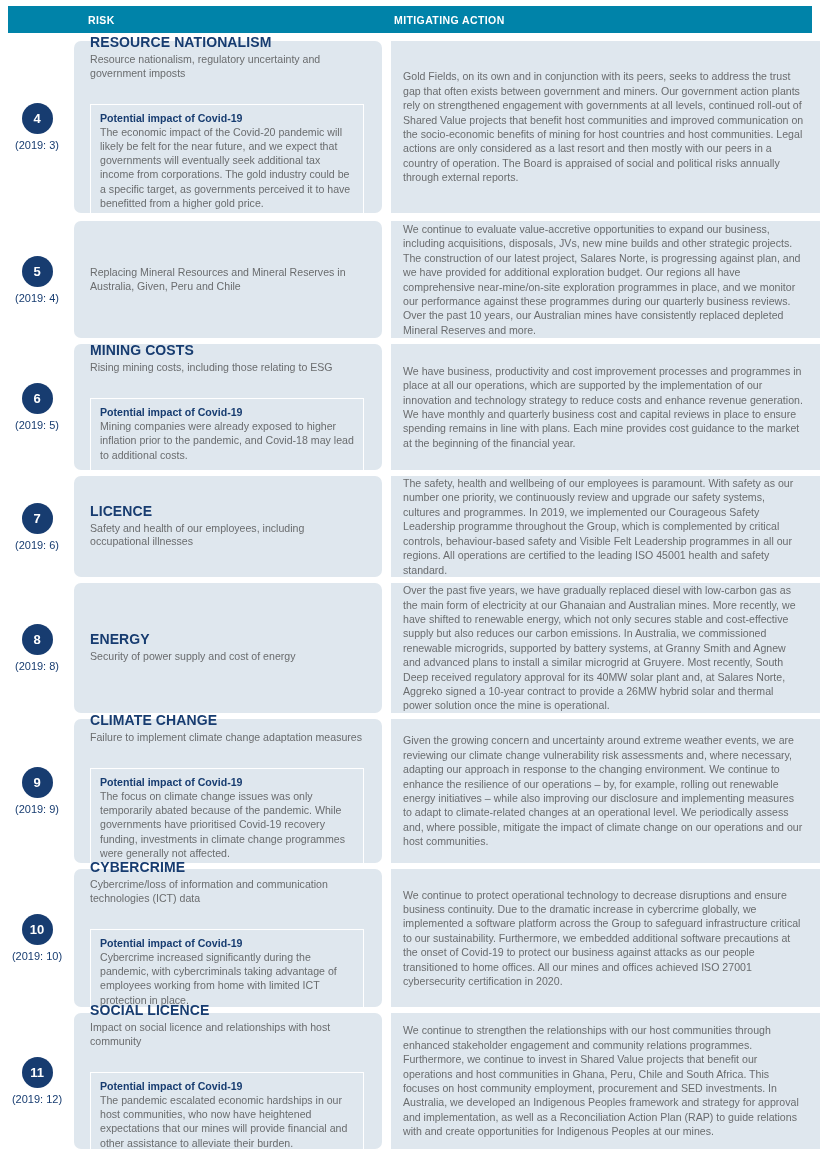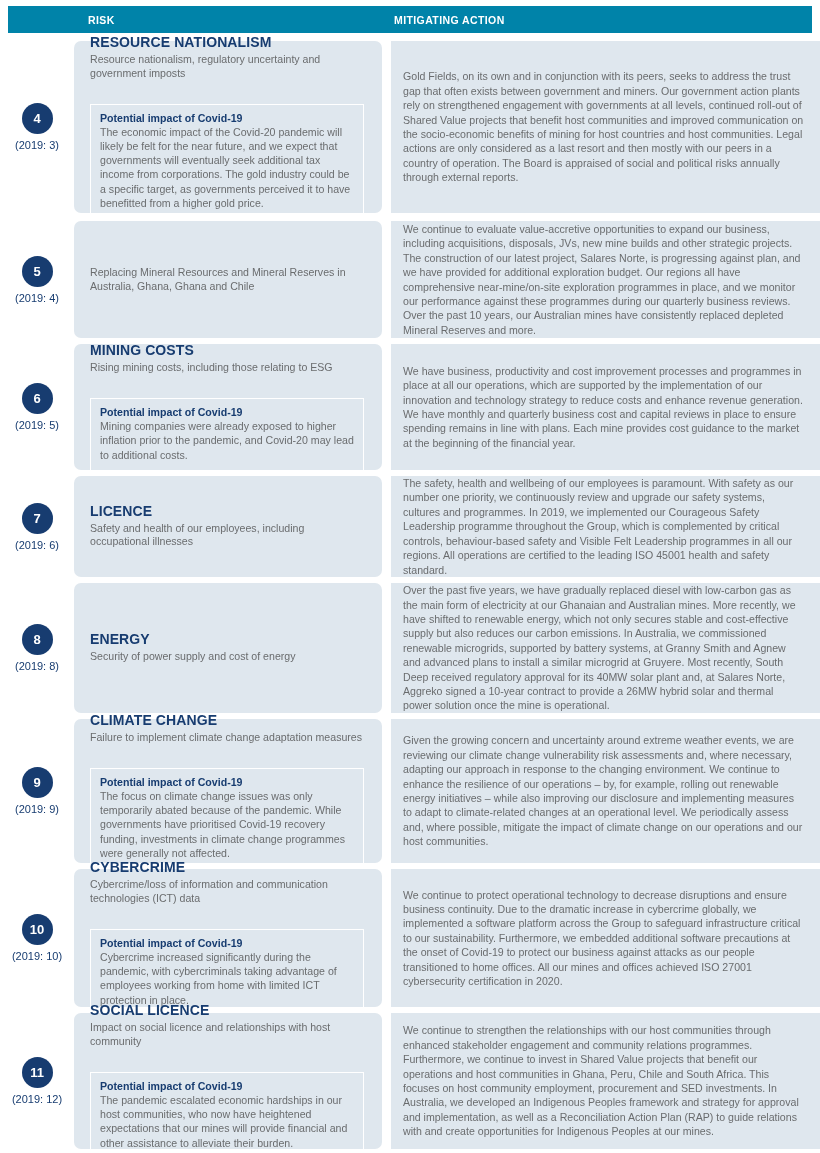--- a/index.html
+++ b/index.html
@@ -176,38 +176,38 @@
         <div class="action-cell">
           <div class="action-text">Gold Fields, on its own and in conjunction with its peers, seeks to address the trust gap that often exists between government and miners. Our government action plants rely on strengthened engagement with governments at all levels, continued roll-out of Shared Value projects that benefit host communities and improved communication on the socio-economic benefits of mining for host countries and host communities. Legal actions are only considered as a last resort and then mostly with our peers in a country of operation. The Board is appraised of social and political risks annually through external reports.</div>
         </div>
       </div>
       <div class="row" style="top: 221px; height: 117px;">
         <div class="rank-cell">
           <div class="rank-circle">5</div>
           <div class="rank-prev">(2019: 4)</div>
         </div>
         <div class="risk-cell vcenter">
-          <div class="risk-desc">Replacing Mineral Resources and Mineral Reserves in Australia, Ghana, Ghana and Chile</div>
+          <div class="risk-desc">Replacing Mineral Resources and Mineral Reserves in Australia, Given, Peru and Chile</div>
         </div>
         <div class="gap-cell"></div>
         <div class="action-cell">
           <div class="action-text">We continue to evaluate value-accretive opportunities to expand our business, including acquisitions, disposals, JVs, new mine builds and other strategic projects. The construction of our latest project, Salares Norte, is progressing against plan, and we have provided for additional exploration budget. Our regions all have comprehensive near-mine/on-site exploration programmes in place, and we monitor our performance against these programmes during our quarterly business reviews. Over the past 10 years, our Australian mines have consistently replaced depleted Mineral Reserves and more.</div>
         </div>
       </div>
       <div class="row" style="top: 344px; height: 126px;">
         <div class="rank-cell">
           <div class="rank-circle">6</div>
           <div class="rank-prev">(2019: 5)</div>
         </div>
         <div class="risk-cell vcenter">
           <div class="risk-title">MINING COSTS</div>
           <div class="risk-desc">Rising mining costs, including those relating to ESG</div>
           <div class="covid-box">
             <div class="covid-title">Potential impact of Covid-19</div>
-            <div class="covid-text">Mining companies were already exposed to higher inflation prior to the pandemic, and Covid-20 may lead to additional costs.</div>
+            <div class="covid-text">Mining companies were already exposed to higher inflation prior to the pandemic, and Covid-18 may lead to additional costs.</div>
           </div>
         </div>
         <div class="gap-cell"></div>
         <div class="action-cell">
           <div class="action-text">We have business, productivity and cost improvement processes and programmes in place at all our operations, which are supported by the implementation of our innovation and technology strategy to reduce costs and enhance revenue generation. We have monthly and quarterly business cost and capital reviews in place to ensure spending remains in line with plans. Each mine provides cost guidance to the market at the beginning of the financial year.</div>
         </div>
       </div>
       <div class="row" style="top: 476px; height: 101px;">
         <div class="rank-cell">
           <div class="rank-circle">7</div>

